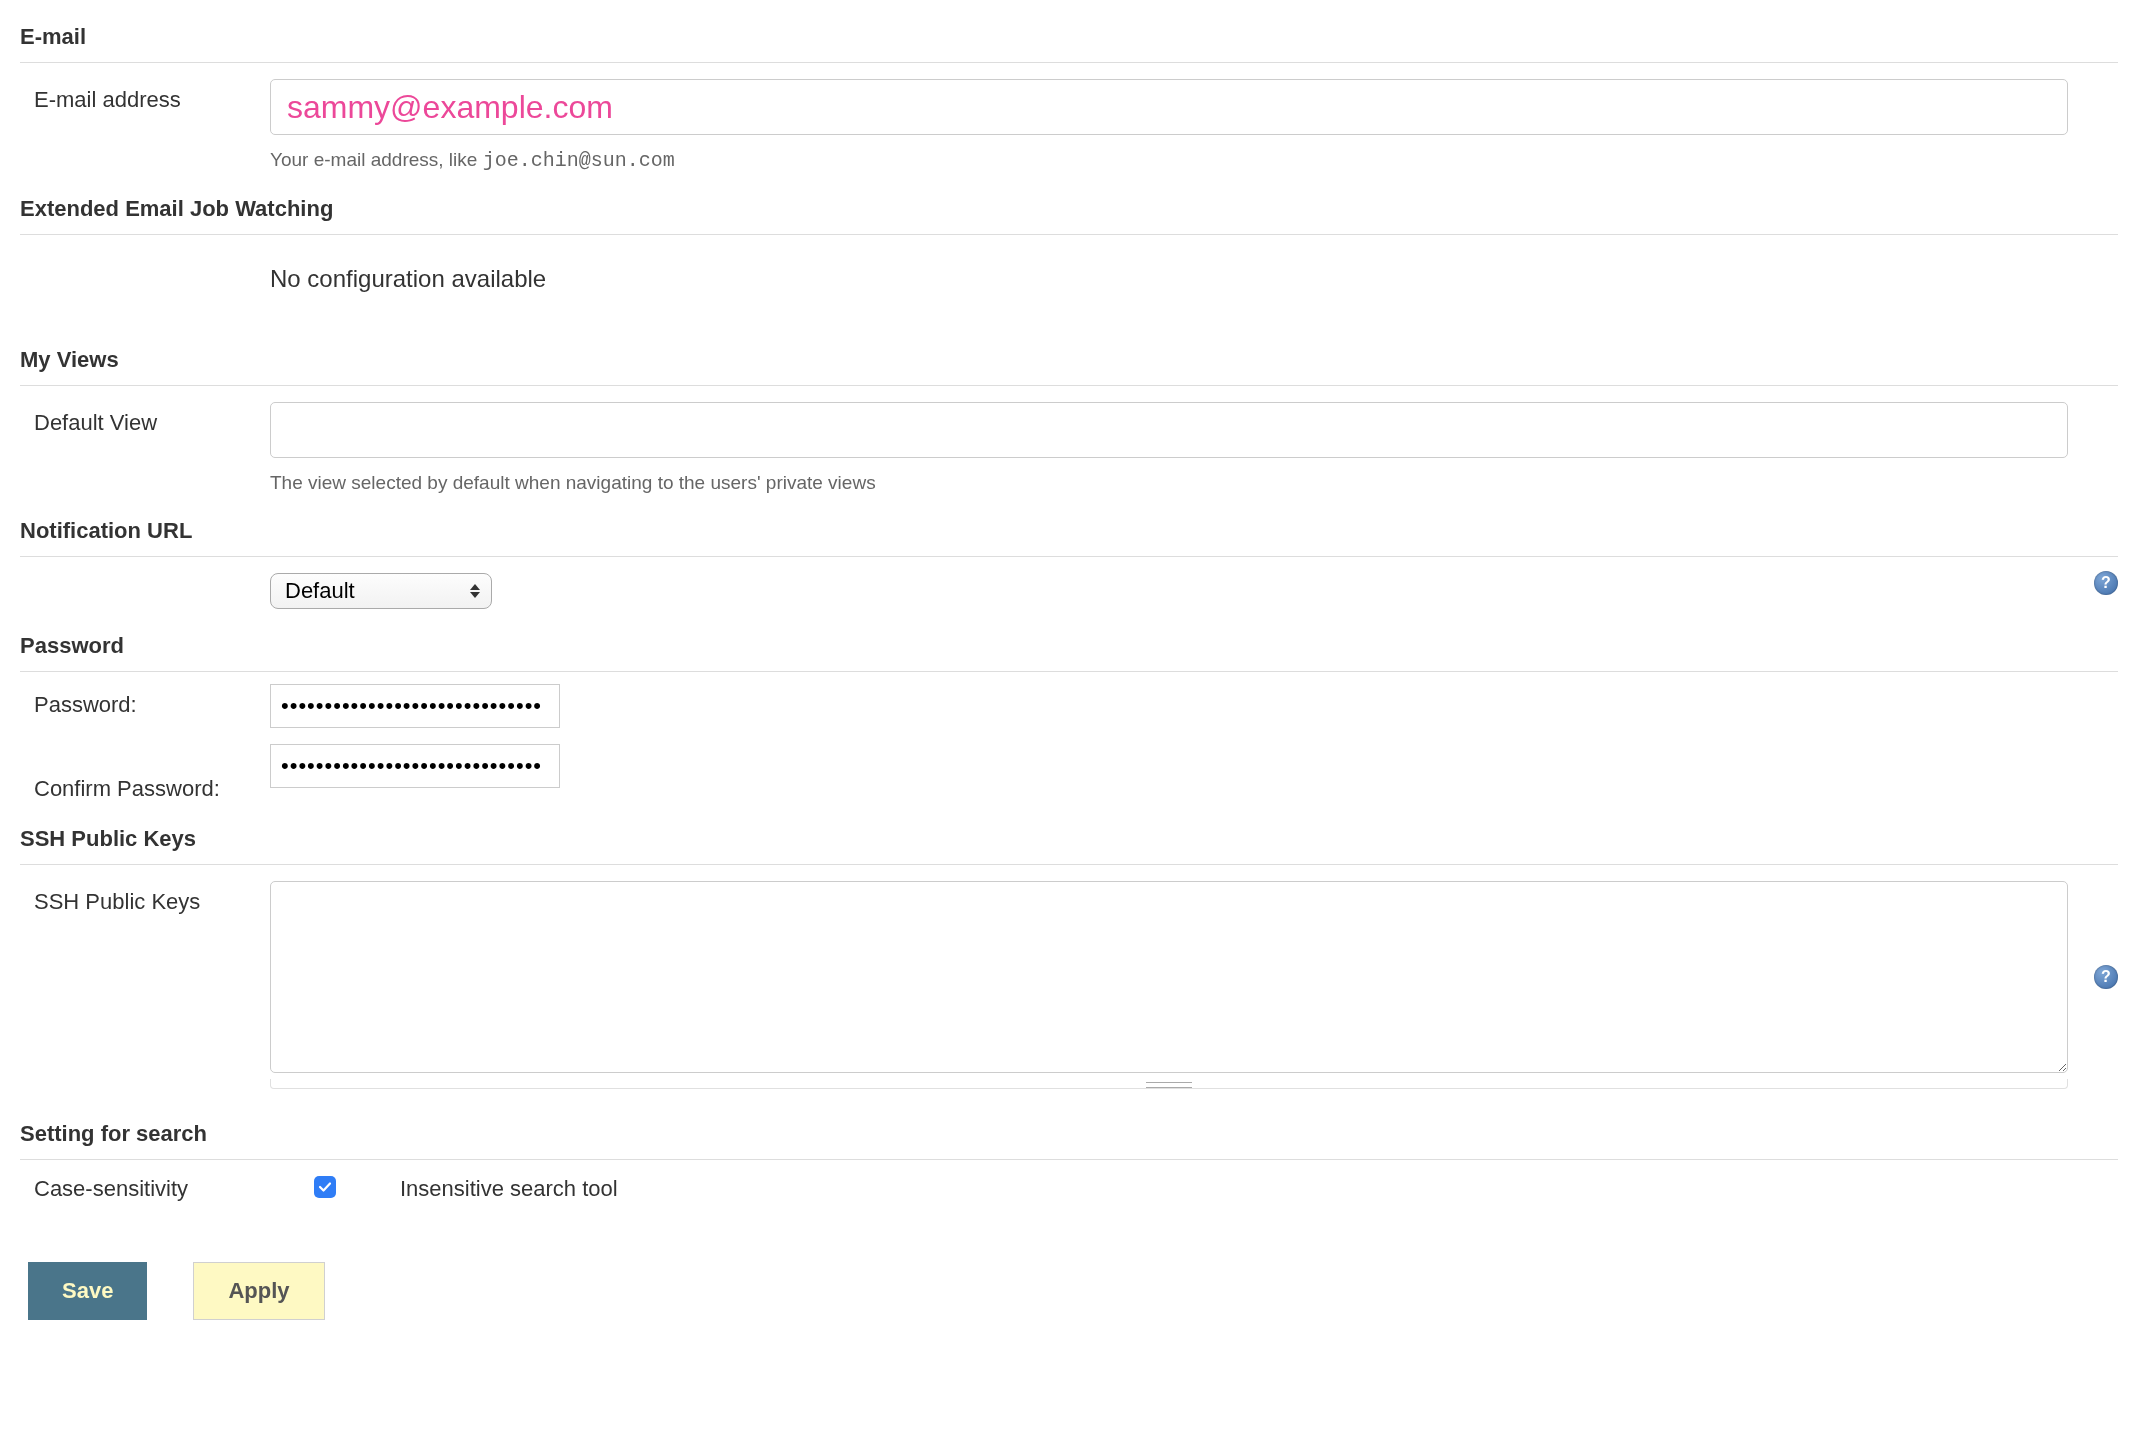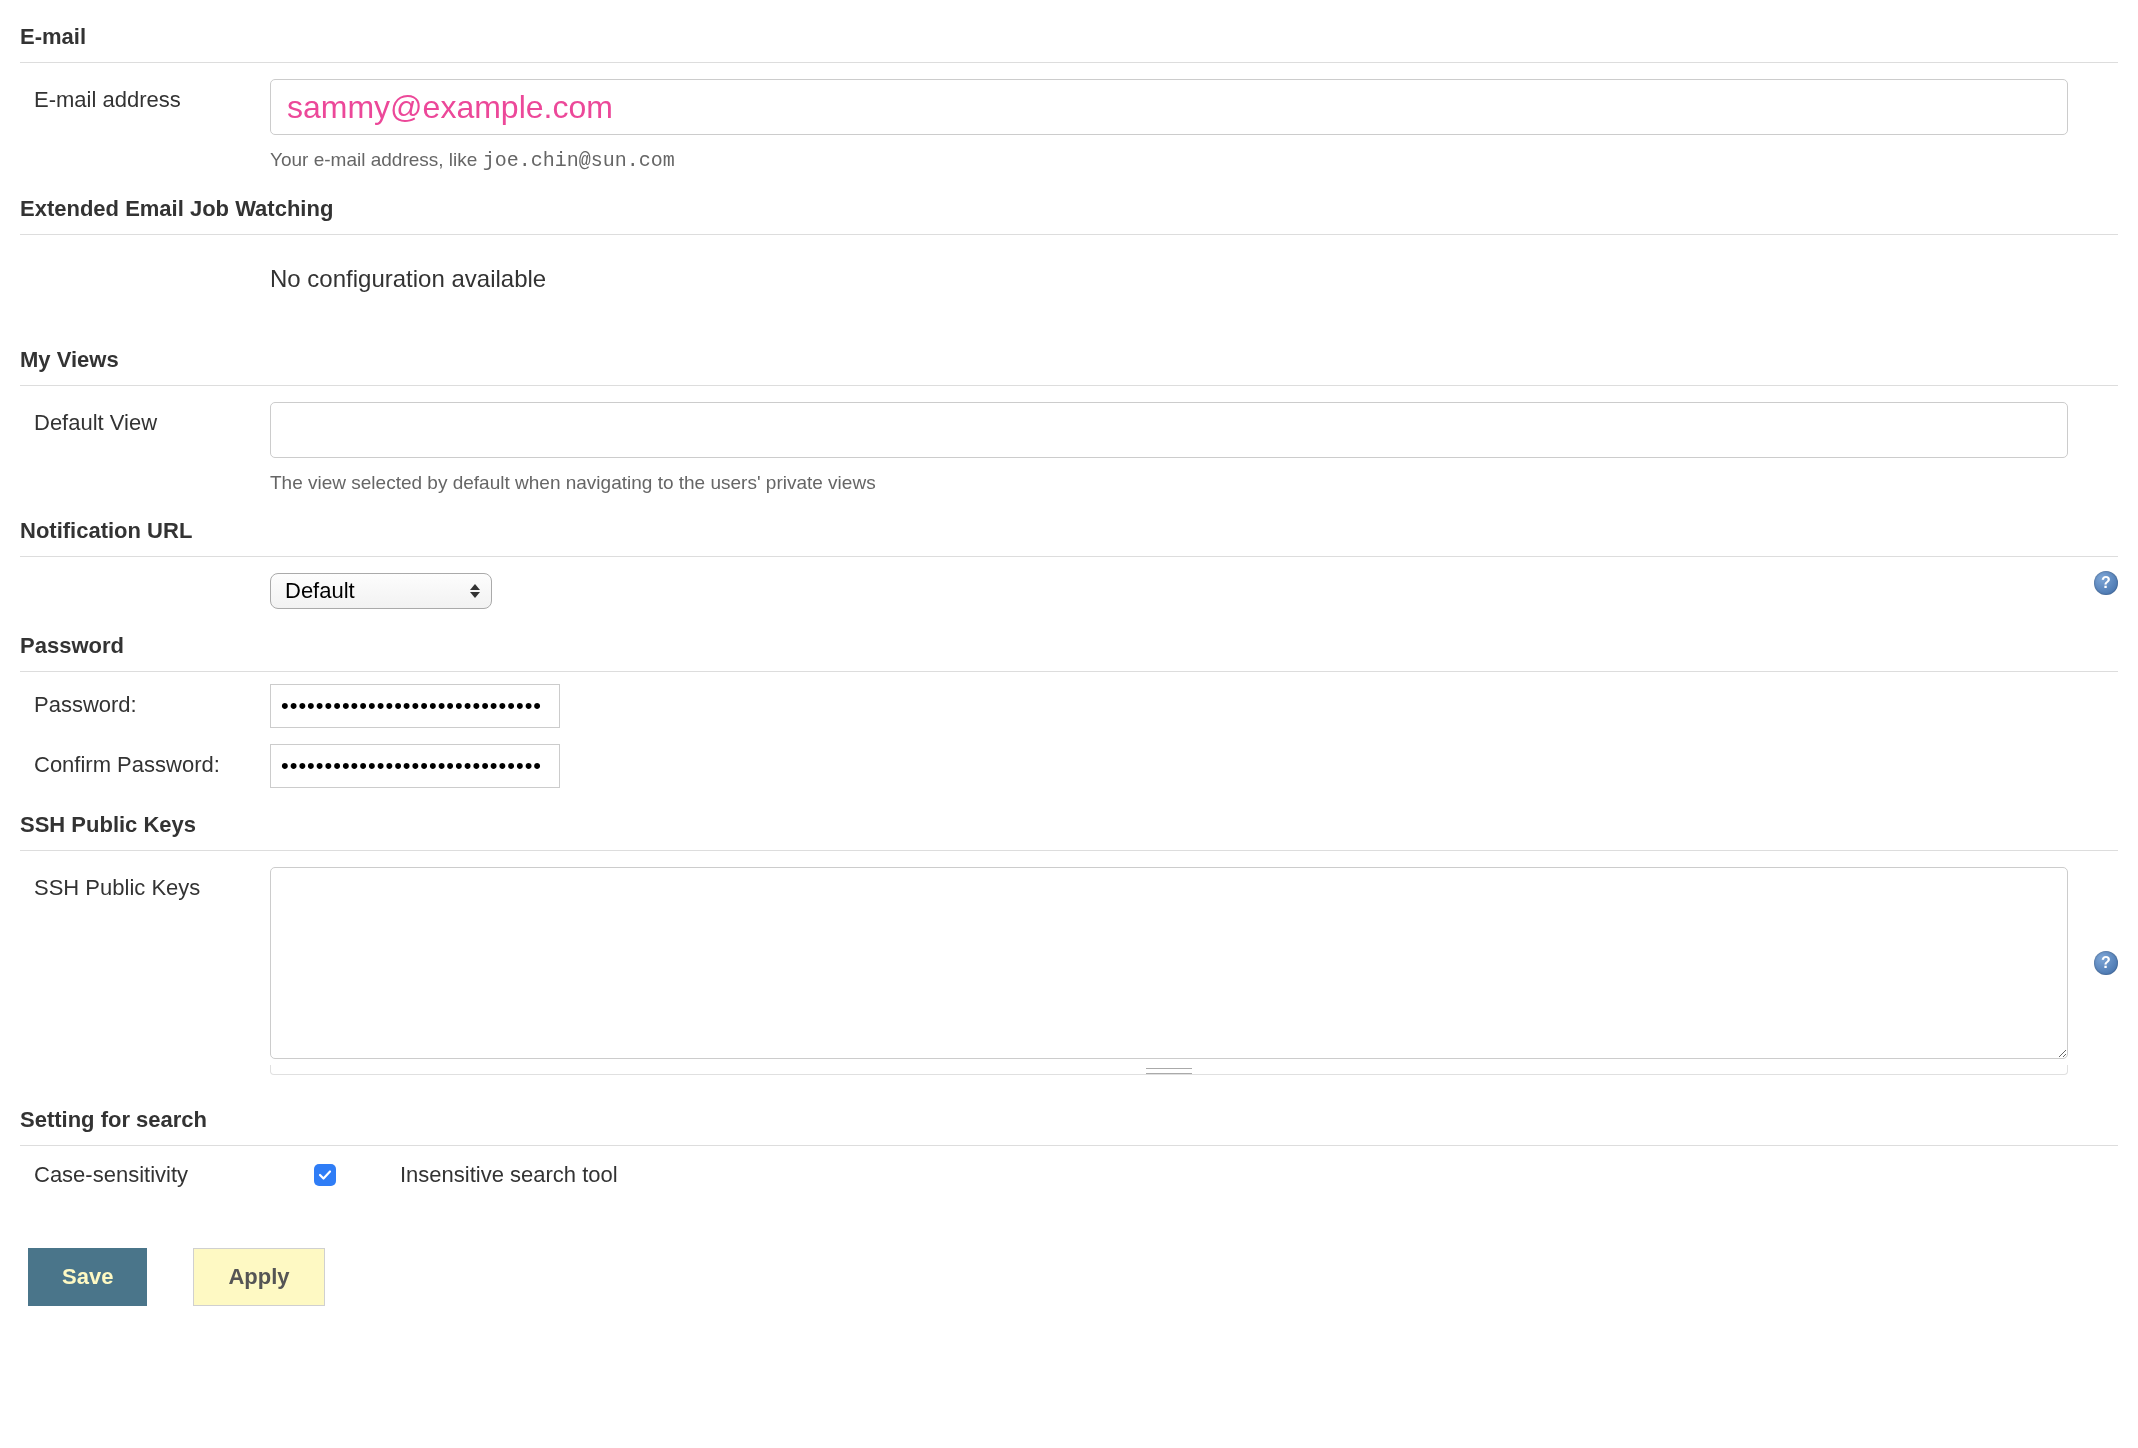--- a/index.html
+++ b/index.html
@@ -151,21 +151,20 @@
   left: 50%;
   top: 3px;
   transform: translateX(-50%);
   width: 46px;
   height: 4px;
   border-top: 1px solid #aaa;
   border-bottom: 1px solid #aaa;
 }
 .checkbox-row {
   display: flex;
-  align-items: center;
   padding-top: 16px;
   gap: 44px;
 }
 .cb {
   width: 22px;
   height: 22px;
   border-radius: 5px;
   background: #2f7df6;
   display: flex;
   align-items: center;
@@ -253,21 +252,21 @@
 
   <div class="section-head">Password</div>
   <hr class="section-rule">
   <div class="row" style="padding-top:12px;">
     <div class="row-label" style="width:250px;">Password:</div>
     <div>
       <input type="password" class="pw-input" value="••••••••••••••••••••••••••••••" style="">
     </div>
   </div>
   <div class="row" style="padding-top:16px;">
-    <div class="row-label" style="width:250px;">Confirm Password:</div>
+    <div class="row-label" style="width:250px;margin-top:24px;">Confirm Password:</div>
     <div>
       <input type="password" class="pw-input" value="••••••••••••••••••••••••••••••" style="">
     </div>
   </div>
 
   <div class="section-head">SSH Public Keys</div>
   <hr class="section-rule">
   <div class="row" style="align-items:stretch;">
     <div class="row-label">SSH Public Keys</div>
     <div class="field-wrap" style="position:relative;">

